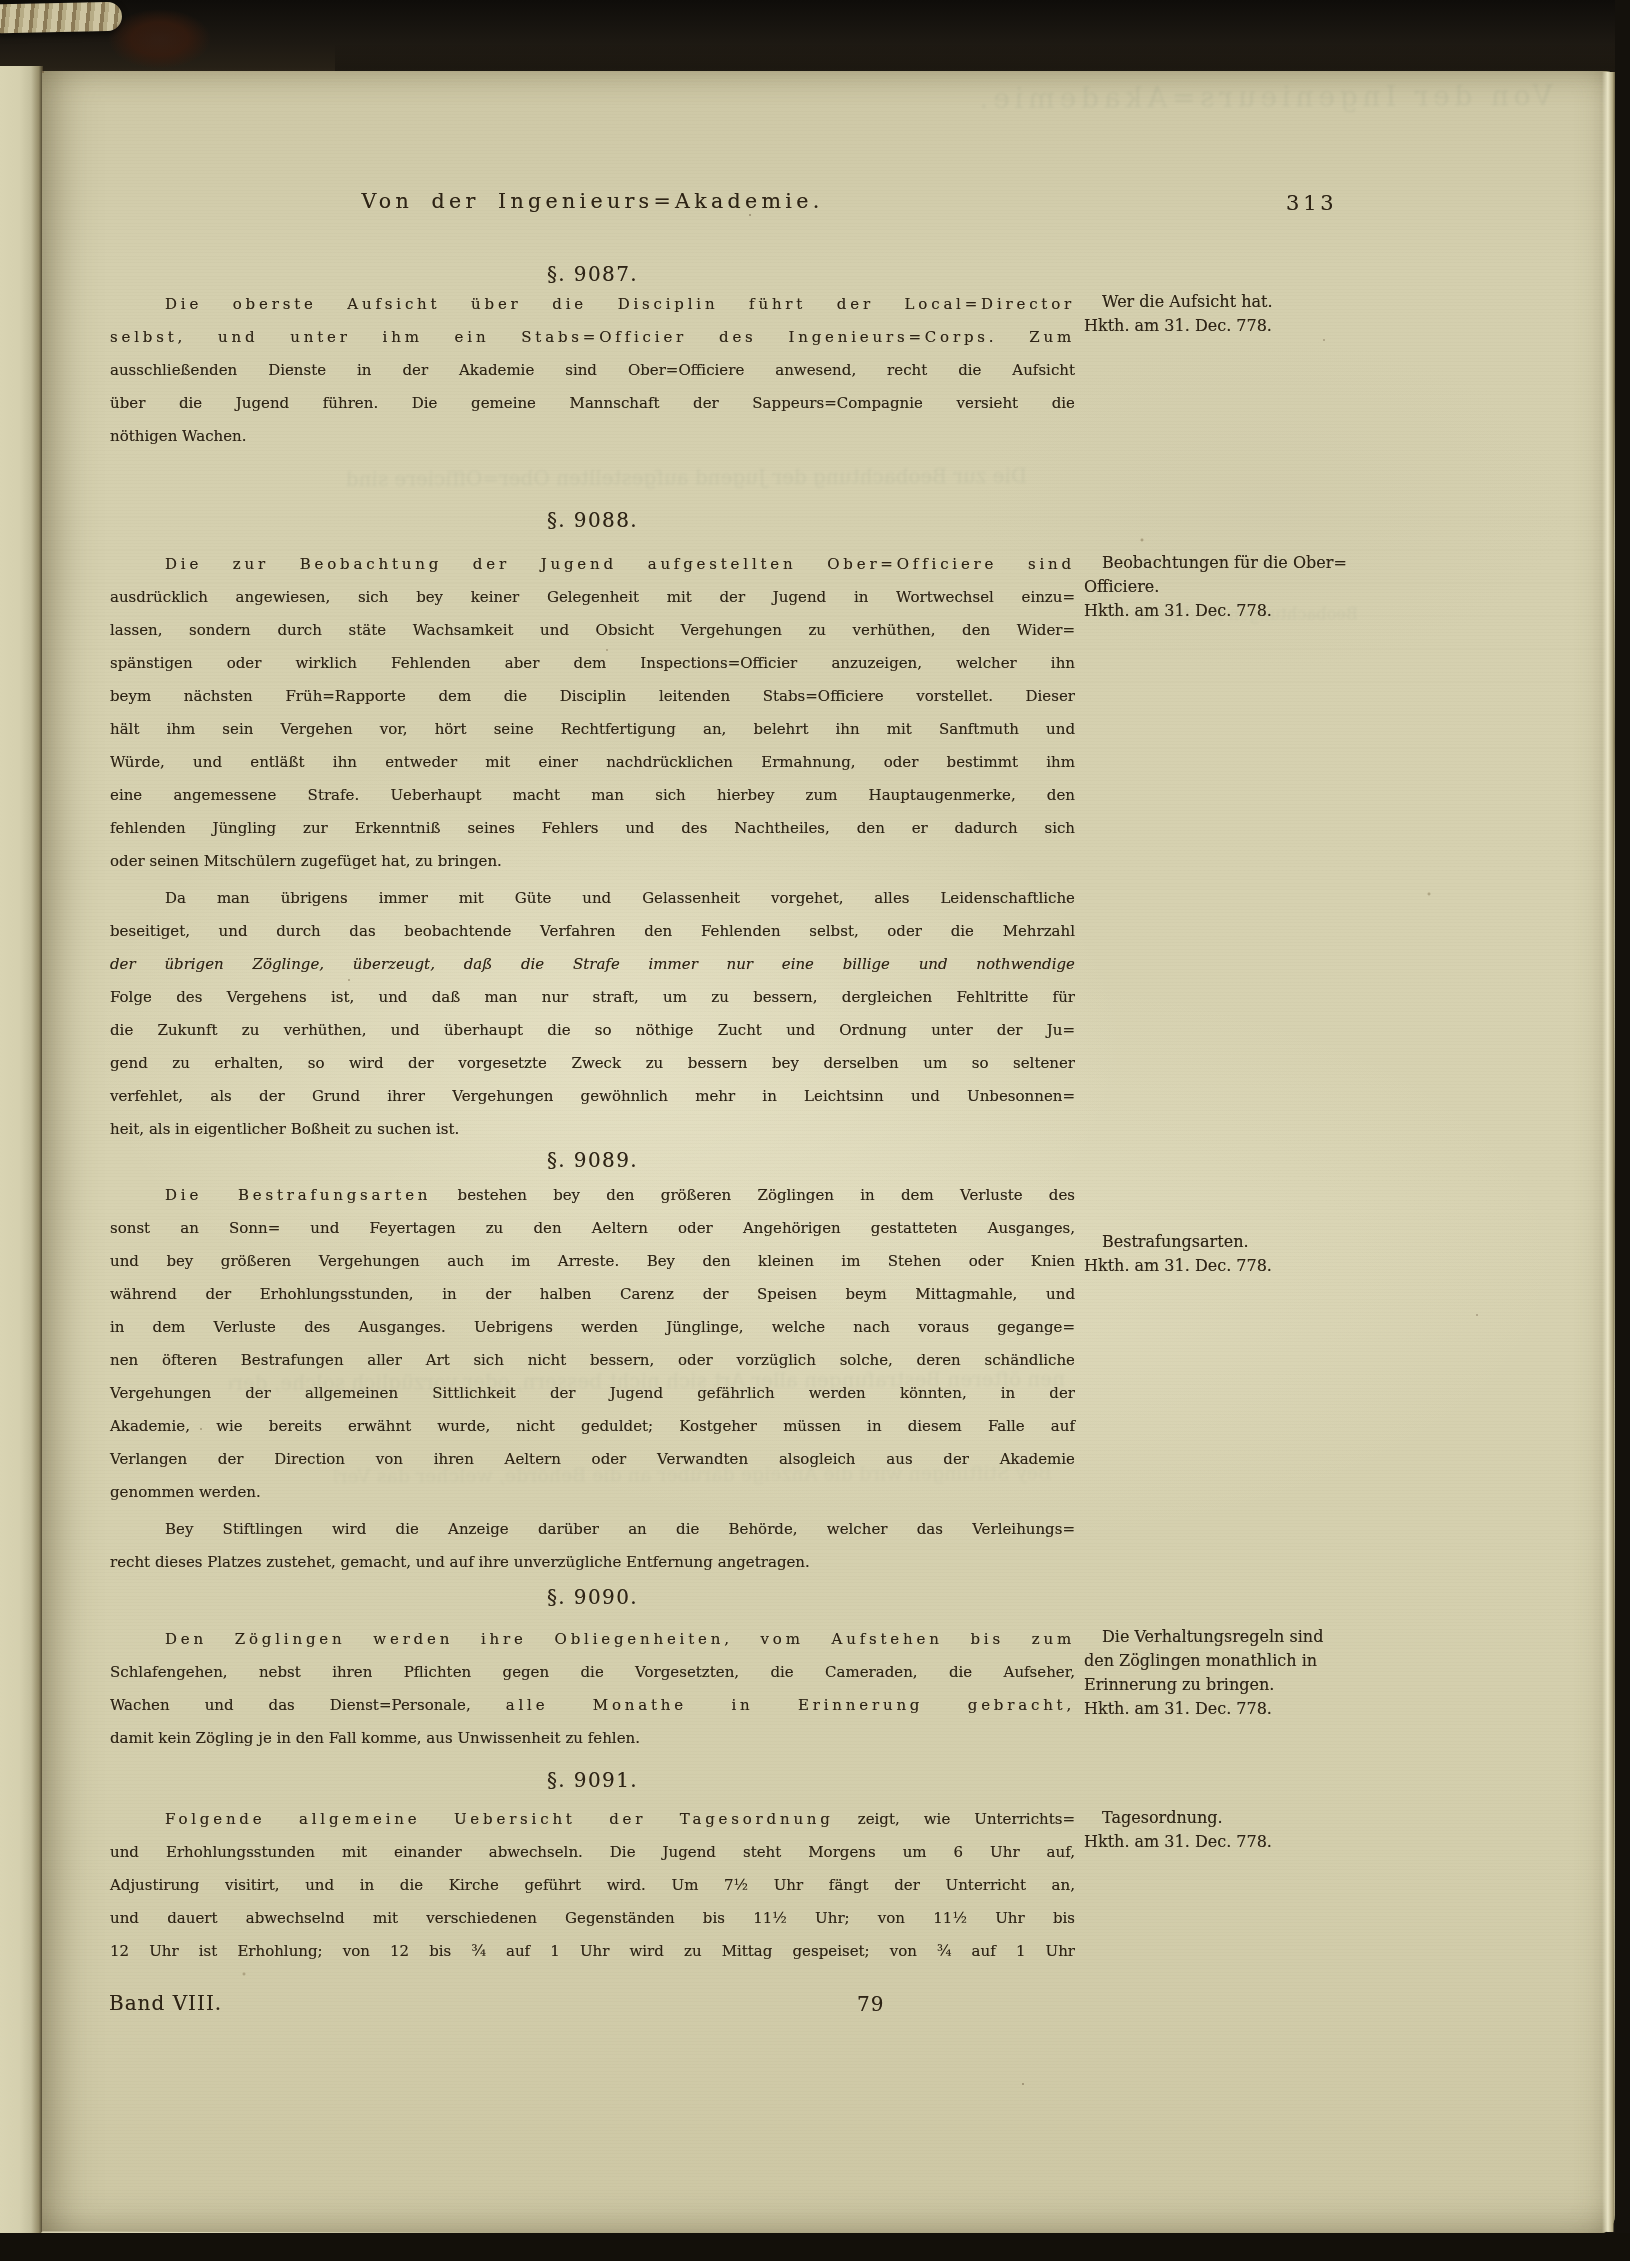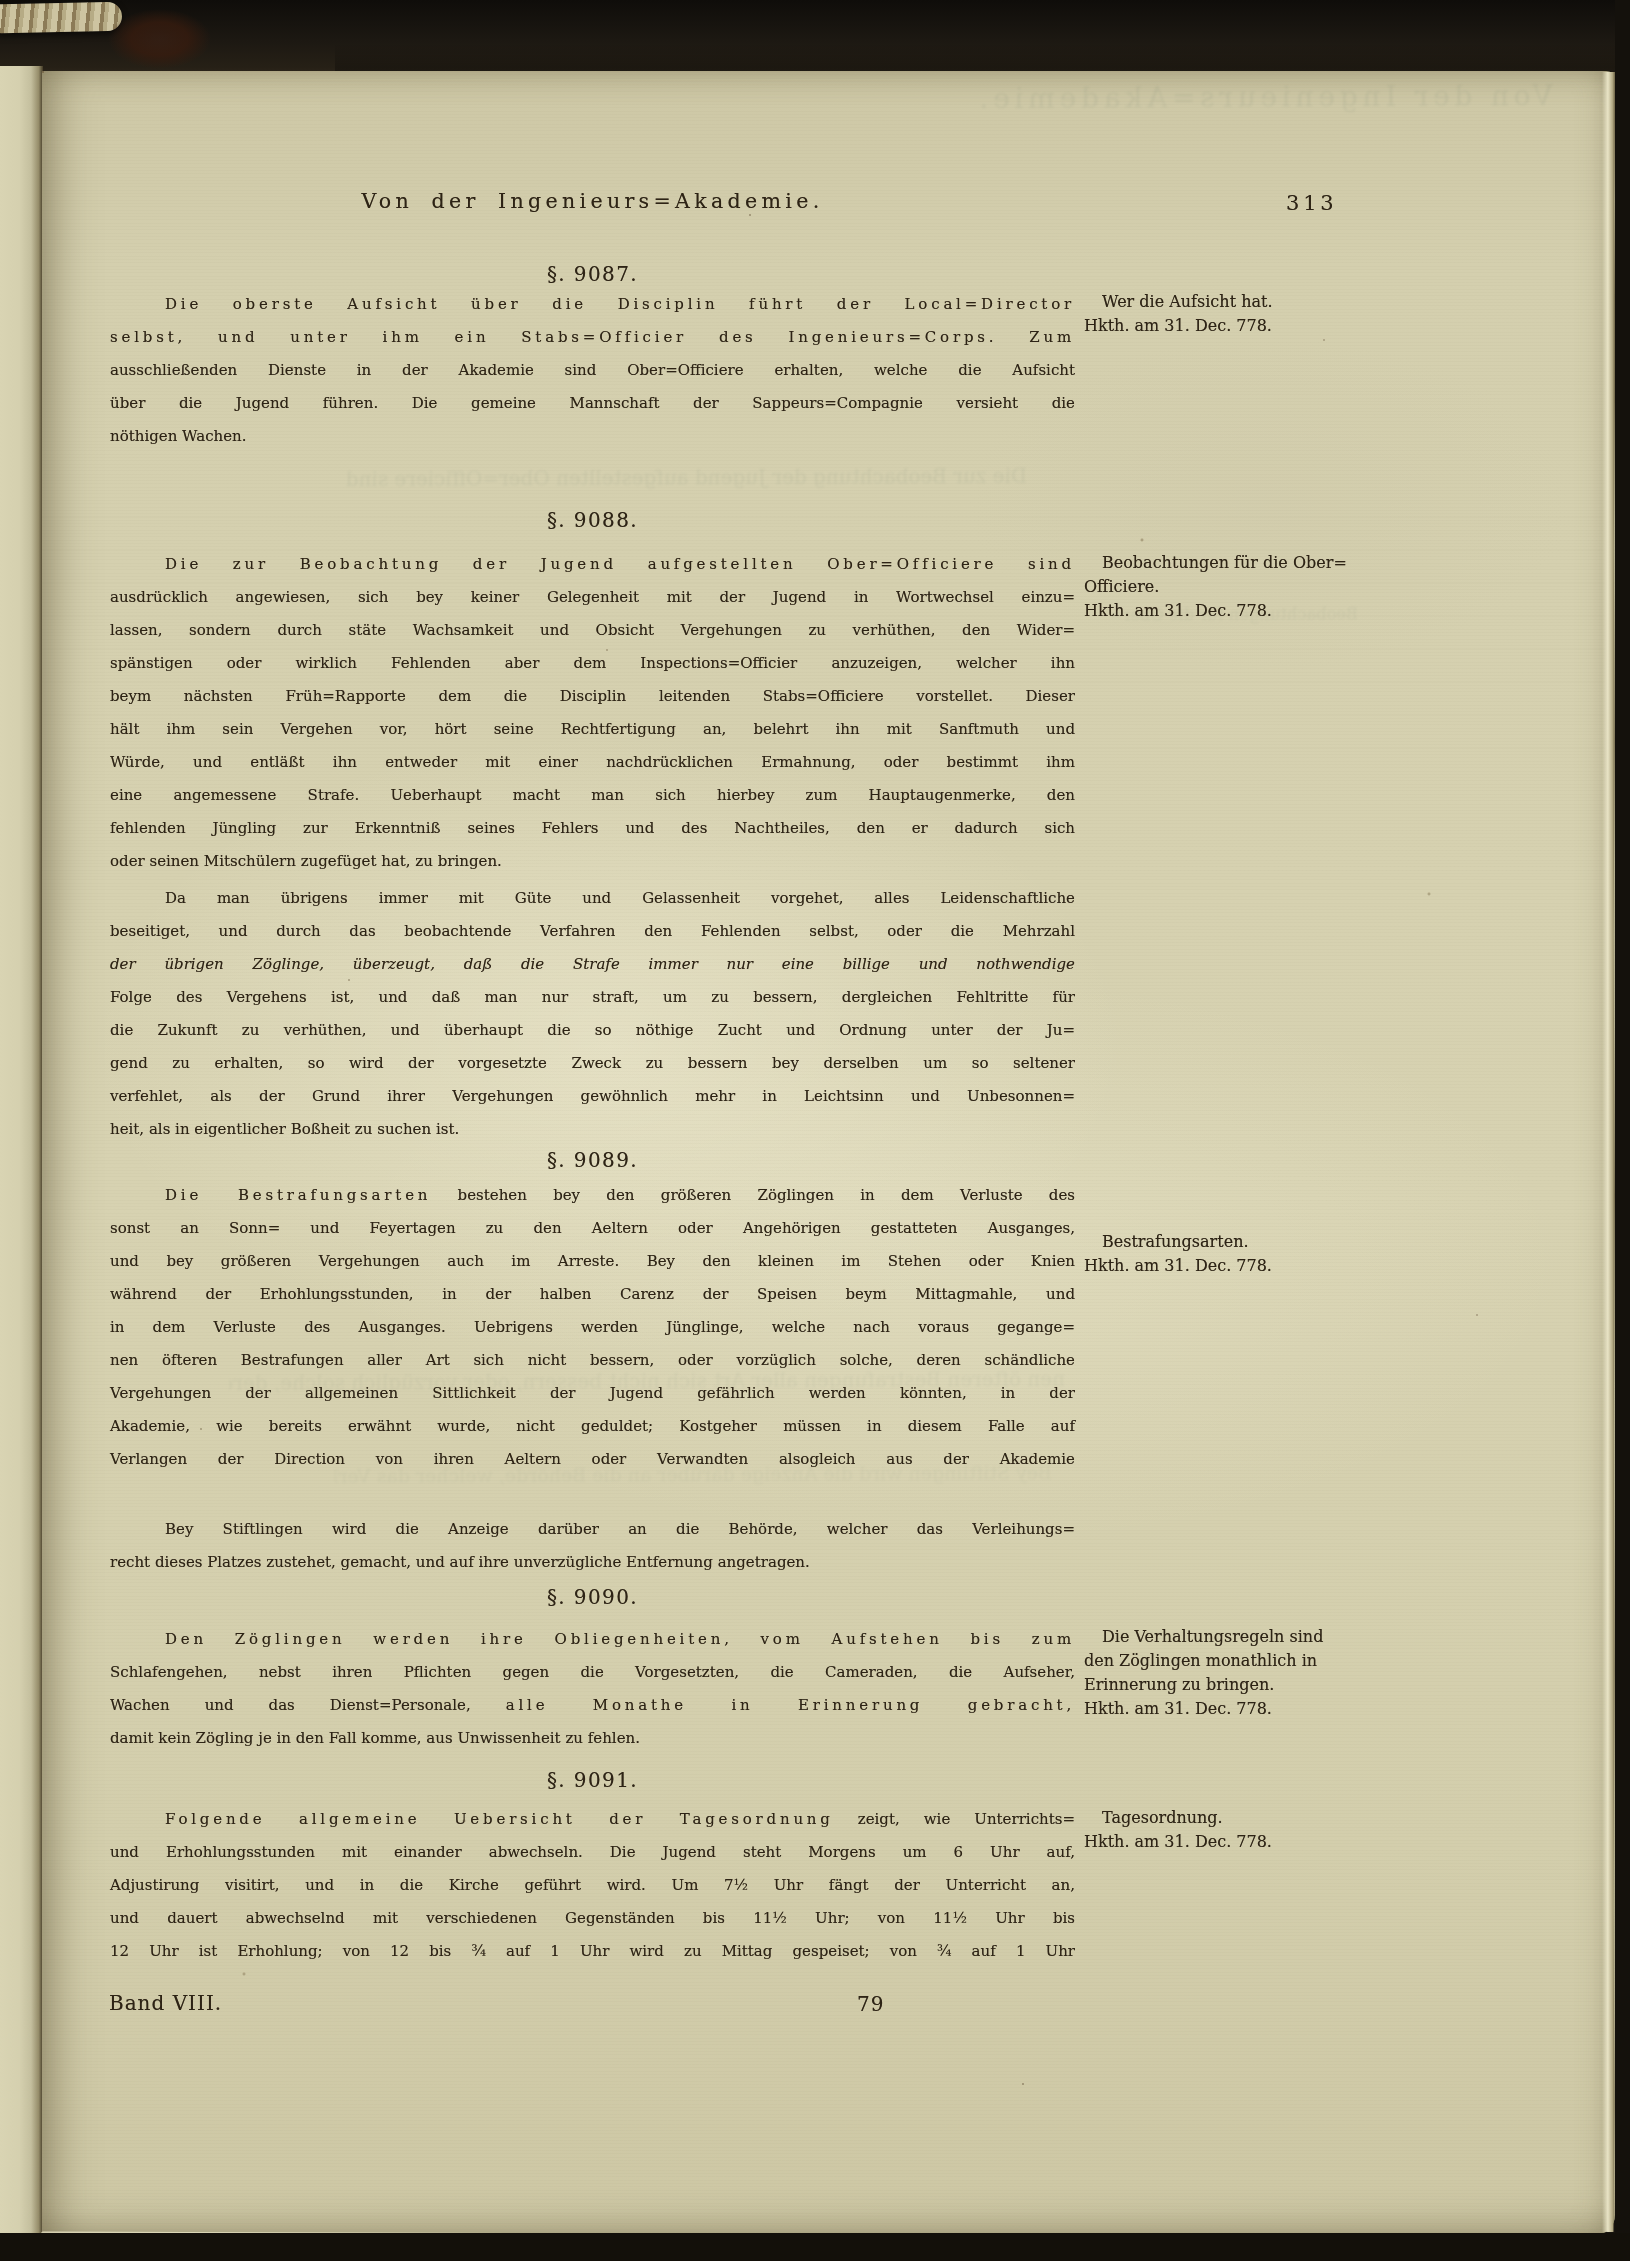--- a/index.html
+++ b/index.html
@@ -99,21 +99,21 @@
   <div class="abs ghost" style="left:335px;top:1463px;width:717px;font-size:19px;opacity:.06;">Bey Stiftlingen wird die Anzeige darüber an die Behörde, welcher das Verleihungs=</div>
 
   <div class="abs ink running-header">Von der Ingenieurs=Akademie.</div>
   <div class="abs ink page-number">313</div>
 
   <div id="sections">
       <div class="abs ink heading" style="top: 262px;">§. 9087.</div>
       <div class="abs para" style="top: 288px;">
         <div class="ink tl first" style="height: 33px; line-height: 33px;"><span class="sperr">Die oberste Aufsicht über die Disciplin führt der Local=Director</span></div>
         <div class="ink tl" style="height: 33px; line-height: 33px;"><span class="sperr">selbst, und unter ihm ein Stabs=Officier des Ingenieurs=Corps. Zum</span></div>
-        <div class="ink tl" style="height: 33px; line-height: 33px;"><span>ausschließenden Dienste in der Akademie sind Ober=Officiere erhalten, welche die Aufsicht</span></div>
+        <div class="ink tl" style="height: 33px; line-height: 33px;"><span>ausschließenden Dienste in der Akademie sind Ober=Officiere anwesend, recht die Aufsicht</span></div>
         <div class="ink tl" style="height: 33px; line-height: 33px;"><span>über die Jugend führen. Die gemeine Mannschaft der Sappeurs=Compagnie versieht die</span></div>
         <div class="ink tl lastline" style="height: 33px; line-height: 33px;"><span>nöthigen Wachen.</span></div>
       </div>
       <div class="abs margin-note" style="top: 290px;">
         <div class="ink mn-line first">Wer die Aufsicht hat.</div>
         <div class="ink mn-line">Hkth. am 31. Dec. 778.</div>
       </div>
       <div class="abs ink heading" style="top: 508px;">§. 9088.</div>
       <div class="abs para" style="top: 548px;">
         <div class="ink tl first" style="height: 33px; line-height: 33px;"><span class="sperr">Die zur Beobachtung der Jugend aufgestellten Ober=Officiere sind</span></div>
@@ -146,20 +146,21 @@
       <div class="abs para" style="top: 1179px;">
         <div class="ink tl first" style="height: 33px; line-height: 33px;"><span class="sperr">Die Bestrafungsarten</span><span> bestehen bey den größeren Zöglingen in dem Verluste des</span></div>
         <div class="ink tl" style="height: 33px; line-height: 33px;"><span>sonst an Sonn= und Feyertagen zu den Aeltern oder Angehörigen gestatteten Ausganges,</span></div>
         <div class="ink tl" style="height: 33px; line-height: 33px;"><span>und bey größeren Vergehungen auch im Arreste. Bey den kleinen im Stehen oder Knien</span></div>
         <div class="ink tl" style="height: 33px; line-height: 33px;"><span>während der Erhohlungsstunden, in der halben Carenz der Speisen beym Mittagmahle, und</span></div>
         <div class="ink tl" style="height: 33px; line-height: 33px;"><span>in dem Verluste des Ausganges. Uebrigens werden Jünglinge, welche nach voraus gegange=</span></div>
         <div class="ink tl" style="height: 33px; line-height: 33px;"><span>nen öfteren Bestrafungen aller Art sich nicht bessern, oder vorzüglich solche, deren schändliche</span></div>
         <div class="ink tl" style="height: 33px; line-height: 33px;"><span>Vergehungen der allgemeinen Sittlichkeit der Jugend gefährlich werden könnten, in der</span></div>
         <div class="ink tl" style="height: 33px; line-height: 33px;"><span>Akademie, wie bereits erwähnt wurde, nicht geduldet; Kostgeher müssen in diesem Falle auf</span></div>
         <div class="ink tl" style="height: 33px; line-height: 33px;"><span>Verlangen der Direction von ihren Aeltern oder Verwandten alsogleich aus der Akademie</span></div>
+        <div class="ink tl lastline" style="height: 33px; line-height: 33px;"><span>genommen werden.</span></div>
       </div>
       <div class="abs para" style="top: 1513px;">
         <div class="ink tl first" style="height: 33px; line-height: 33px;"><span>Bey Stiftlingen wird die Anzeige darüber an die Behörde, welcher das Verleihungs=</span></div>
         <div class="ink tl lastline" style="height: 33px; line-height: 33px;"><span>recht dieses Platzes zustehet, gemacht, und auf ihre unverzügliche Entfernung angetragen.</span></div>
       </div>
       <div class="abs margin-note" style="top: 1182px; margin-top: 48px;">
         <div class="ink mn-line first">Bestrafungsarten.</div>
         <div class="ink mn-line">Hkth. am 31. Dec. 778.</div>
       </div>
       <div class="abs ink heading" style="top: 1585px;">§. 9090.</div>

